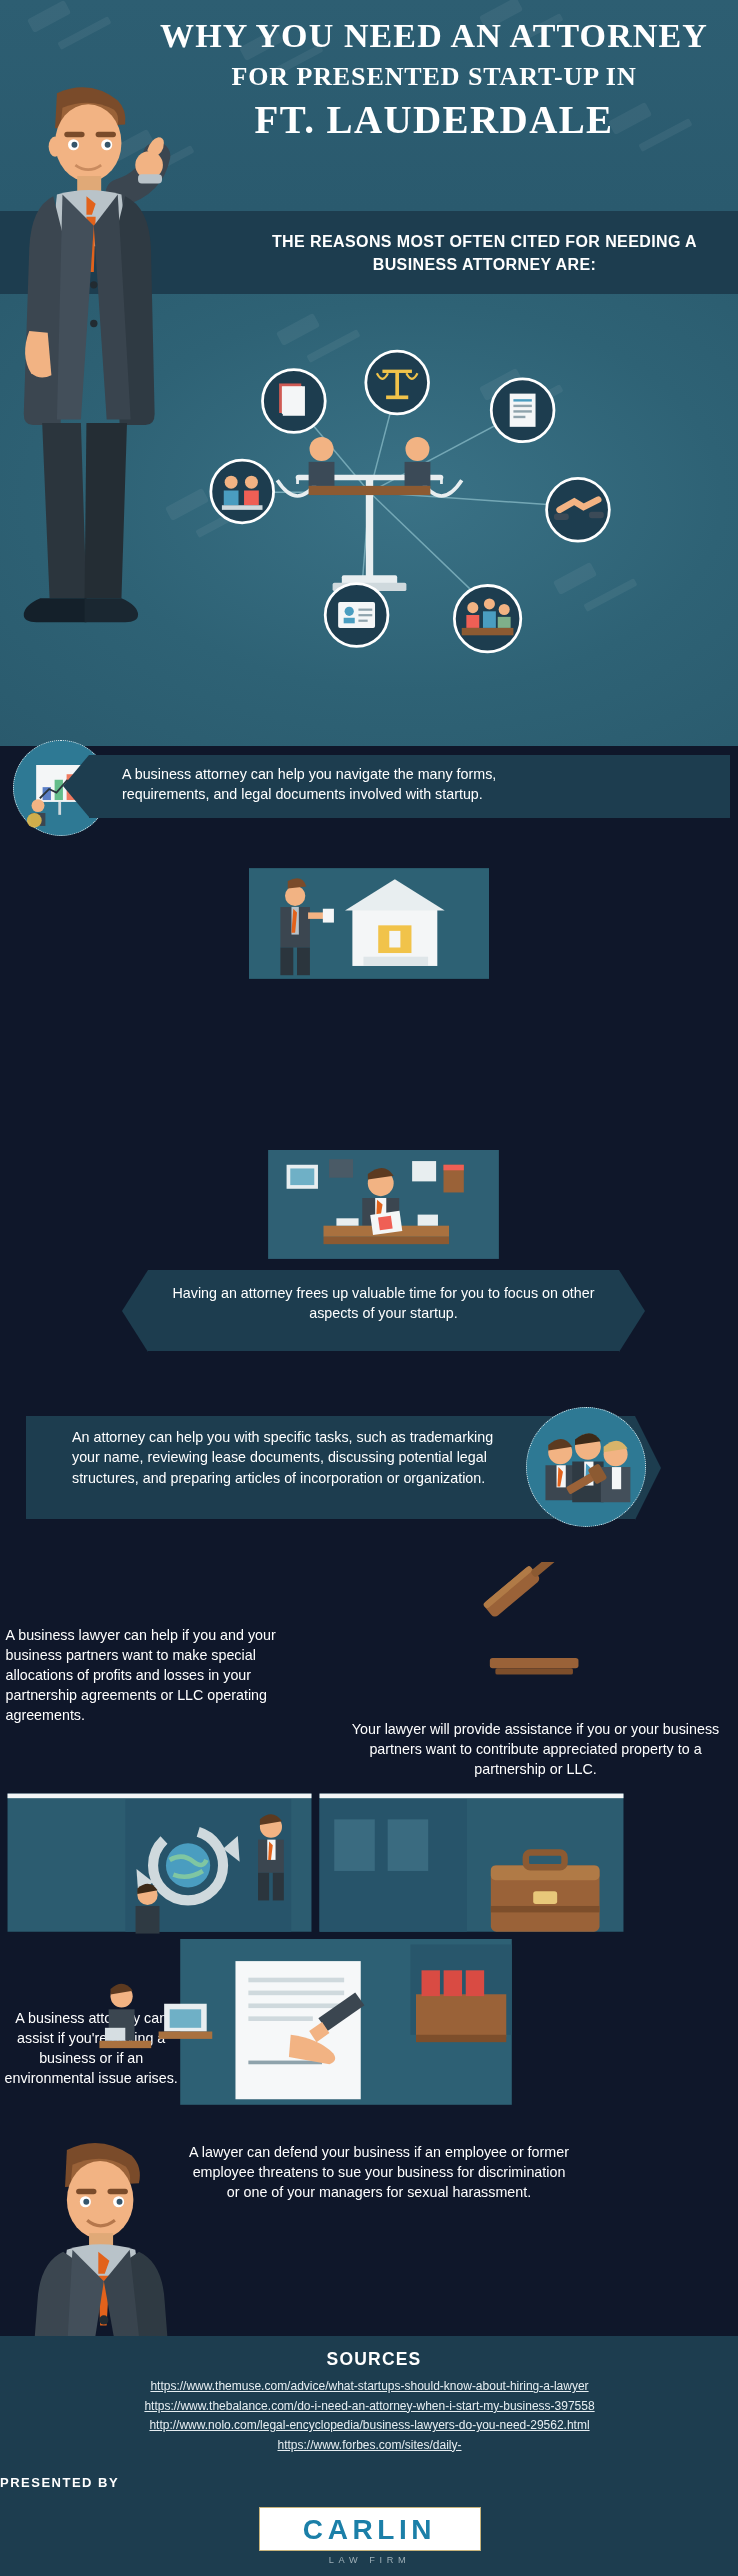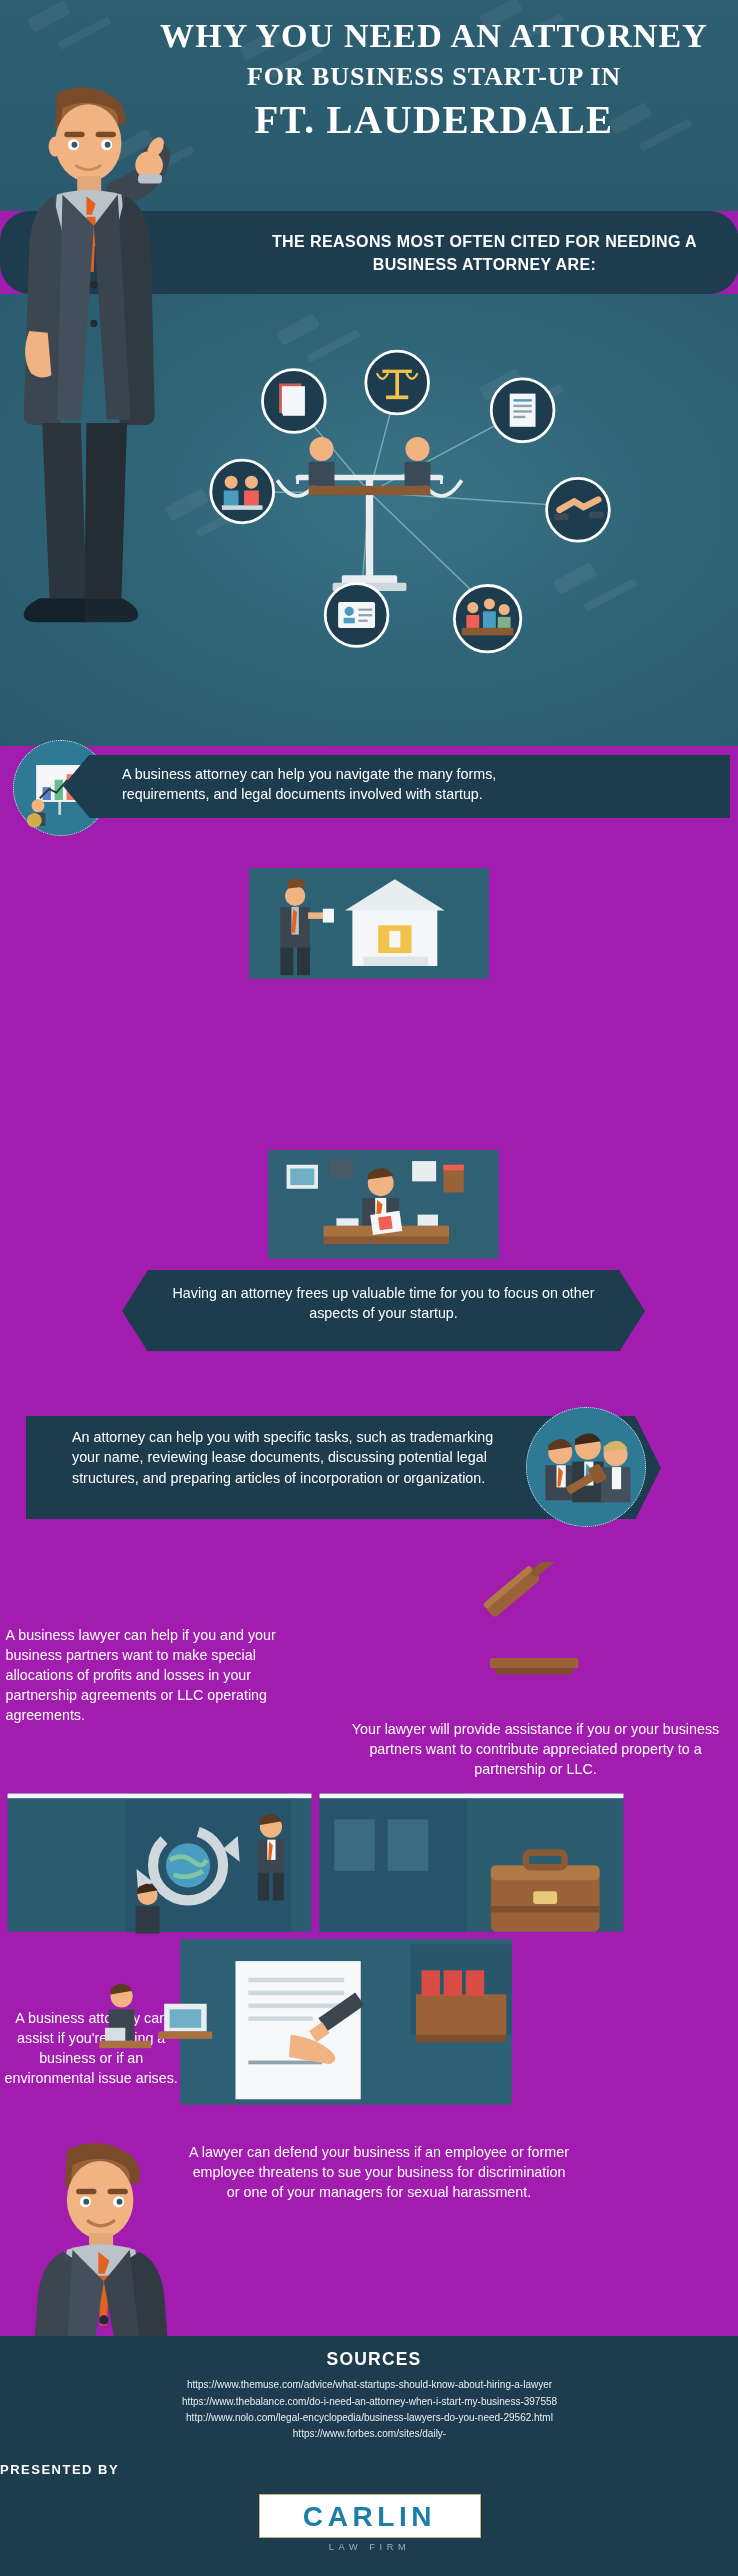--- a/index.html
+++ b/index.html
@@ -5,21 +5,21 @@
   * { box-sizing: border-box; margin: 0; padding: 0; }
   html, body { background: #1d3d4f; }
   body {
     width: 739px; height: 2576px;
     font-family: "Liberation Sans", sans-serif;
     overflow: hidden;
     position: relative;
   }
   .page {
     position: relative; width: 739px; height: 2576px;
-    background: #a21caf;
+    background: #0f172a;
     overflow: hidden;
   }
   
   .wm { position:absolute; opacity:.055; pointer-events:none; }
   .wm .head { position:absolute; width:42px; height:14.8px; background:#ffffff; border-radius:2.8px; transform:rotate(-28deg); }
   .wm .hand { position:absolute; width:57px; height:8.3px; background:#ffffff; border-radius:1.8px; transform:rotate(-28deg); left:28px; top:20.3px;}
   .txt { color:#ffffff; line-height:1.32; }
   
   .header {
     position:absolute; left:0; top:0; width:739px; height:211px;
@@ -29,21 +29,20 @@
   .title-wrap { position:absolute; left:148px; top:16.6px; width:572px; text-align:center; }
   .t1 { font-family:"Liberation Serif", serif; font-weight:bold; color:#fff;
         font-size:34px; letter-spacing:1.1px; }
   .t2 { font-family:"Liberation Serif", serif; font-weight:bold; color:#fff;
         font-size:26px; letter-spacing:0.9px; margin-top:7.4px;}
   .t3 { font-family:"Liberation Serif", serif; font-weight:bold; color:#fff;
         font-size:39px; letter-spacing:1.4px; margin-top:5.5px;}
   .subband {
     position:absolute; left:0; top:211px; width:739px; height:83px;
     background:#1d3d4f;
-    border-radius:30px;
   }
   .subband .st {
     position:absolute; left:263px; top:18.5px; width:443px; text-align:center;
     font-size:16px; font-weight:bold; color:#fff; letter-spacing:0.4px; line-height:1.45;
   }
   
   .hero {
     position:absolute; left:0; top:294px; width:739px; height:452px;
     background: radial-gradient(ellipse at 55% 45%, #3a7286 0%, #2e6275 55%, #2a5a6d 100%);
   }
@@ -62,21 +61,21 @@
     border-top:var(--h2) solid transparent; border-bottom:var(--h2) solid transparent;
     border-left:26px solid #1d3d4f;
   }
   .banner .bt { color:#fff; font-size:14.3px; line-height:1.42; }
   
   .circ { position:absolute; border-radius:50%; background:#2a7290; }
   .circ.dash { border:1.8px dotted #dfe8ec; }
   
   .footband { position:absolute; left:0; top:2336px; width:739px; height:240px; background:#1d3d4f; }
   .srch { text-align:center; font-size:17.5px; font-weight:bold; color:#fff; letter-spacing:1.2px; padding-top:13px;padding-left:9px; }
-  .srcl { text-align:center; font-size:10px; color:#e6eef2; line-height:1.62; }
+  .srcl { text-align:center; font-size:12px; color:#e6eef2; line-height:1.62;text-decoration:underline; }
   .presented { font-size:13px; font-weight:bold; color:#fff; letter-spacing:1.5px; margin-top:20.3px;}
   .logo-box {
     margin:17px auto 0; width:222px; background:#fff; border:1.8px solid #c6b27a;
     padding:5.5px 0 3.7px; text-align:center;
   }
   .logo-box .nm { font-size:28px; font-weight:bold; color:#1b7fa8; letter-spacing:4.6px; }
   .logo-sub { text-align:center; font-size:9.2px; color:#9fb0b8; letter-spacing:4.6px; margin-top:4.6px;}
   
   .r { position:absolute; }
 </style>
@@ -103,21 +102,21 @@
         <div class="head"></div>
         <div class="hand"></div>
       </div>
     <div class="wm" style="left:111px;top:138px;">
         <div class="head"></div>
         <div class="hand"></div>
       </div>
 
     <div class="title-wrap">
       <div class="t1">WHY YOU NEED AN ATTORNEY</div>
-      <div class="t2">FOR BUSINESS START-UP IN</div>
+      <div class="t2">FOR PRESENTED START-UP IN</div>
       <div class="t3">FT. LAUDERDALE</div>
     </div>
   </div>
 
   <div class="subband">
     <div class="st">THE REASONS MOST OFTEN CITED FOR NEEDING A BUSINESS ATTORNEY ARE:</div>
   </div>
 
   <div class="hero">
     <div class="wm" style="left:277px;top:28px;">

